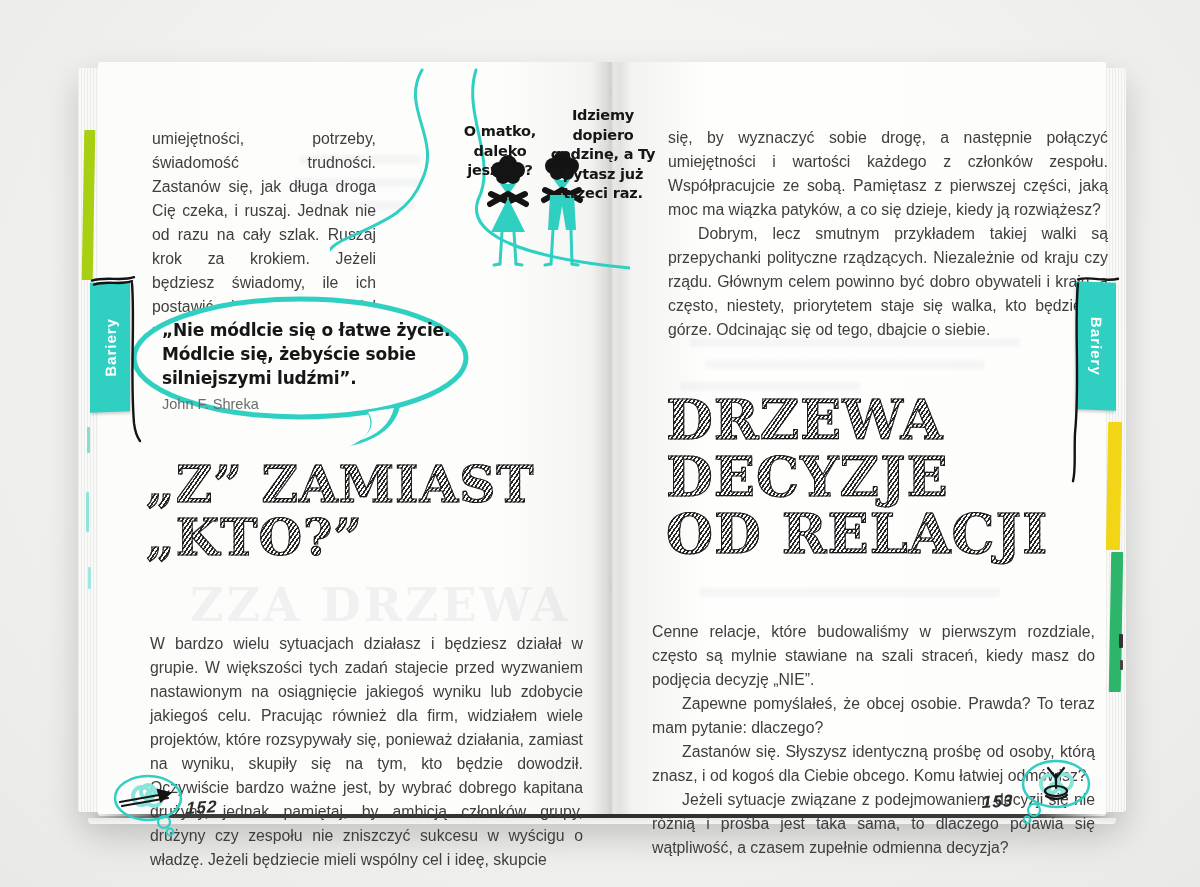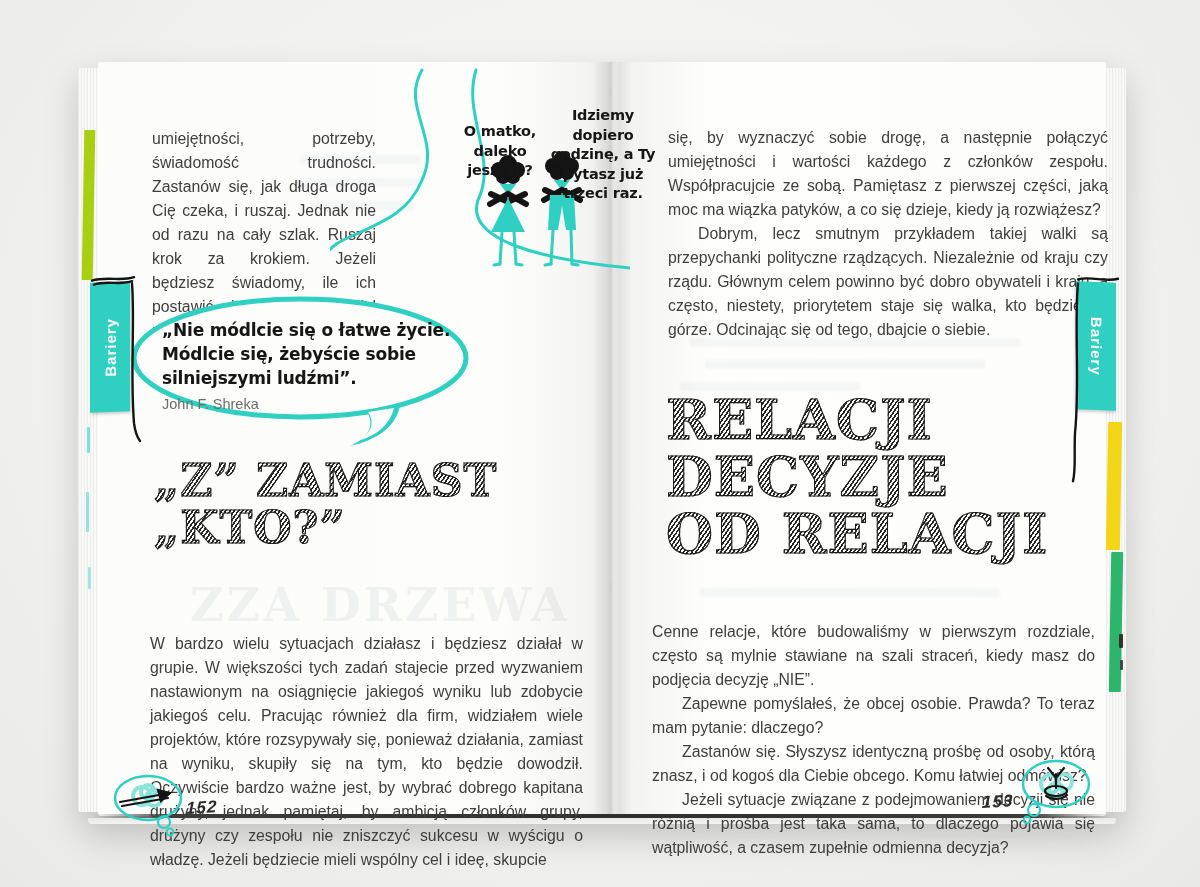--- a/index.html
+++ b/index.html
@@ -154,21 +154,21 @@
     <path d="M 240,118 C 248,130 242,140 230,147 C 250,141 262,130 266,114 Z" fill="#fdfdfc"></path>
   </svg>
   <div class="abs" style="left:162px;top:318px;width:300px;">
     <div class="comic" style="font-size:17px;line-height:1.42;">
       <div>„Nie módlcie się o łatwe życie.</div>
       <div>Módlcie się, żebyście sobie silniejszymi ludźmi”.</div>
     </div>
     <div style="margin-top:6px;font-size:14.5px;color:#6b6b6b;">John F. Shreka</div>
   </div>
 
-  <h1 class="display-heading abs" style="left:154px;top:458px;font-size:44px;">
+  <h1 class="display-heading abs" style="left:146px;top:458px;font-size:50px;">
     <span>„Z” ZAMIAST</span><br>
     <span>„KTO?”</span>
   </h1>
 
   <div class="body-text abs" style="left:150px;top:632px;width:433px;">
     <p>W bardzo wielu sytuacjach działasz i będziesz działał w grupie. W większości tych zadań stajecie przed wyzwaniem nastawionym na osiągnięcie jakiegoś wyniku lub zdobycie jakiegoś celu. Pracując również dla firm, widziałem wiele projektów, które rozsypywały się, ponieważ działania, zamiast na wyniku, skupiły się na tym, kto będzie dowodził. Oczywiście bardzo ważne jest, by wybrać dobrego kapitana drużyny, jednak pamiętaj, by ambicją członków grupy, drużyny czy zespołu nie zniszczyć sukcesu w wyścigu o władzę. Jeżeli będziecie mieli wspólny cel i ideę, skupcie</p>
   </div>
 
   <svg class="abs" style="left:112px;top:772px;" width="78" height="66" viewBox="0 0 78 66">
     <ellipse cx="36" cy="26" rx="33" ry="22" fill="none" stroke="#2fcfc1" stroke-width="2.5"></ellipse>
@@ -202,21 +202,21 @@
   <div class="ghost-bar" style="left:705px;top:360px;width:280px;height:9px;"></div>
   <div class="ghost-bar" style="left:680px;top:382px;width:180px;height:9px;"></div>
   <div class="ghost-bar" style="left:700px;top:588px;width:300px;height:9px;"></div>
 
   <div class="body-text abs" style="left:668px;top:126px;width:440px;">
     <p>się, by wyznaczyć sobie drogę, a następnie połączyć umiejętności i wartości każdego z członków zespołu. Współpracujcie ze sobą. Pamiętasz z pierwszej części, jaką moc ma wiązka patyków, a co się dzieje, kiedy ją rozwiążesz?</p>
     <p class="ind">Dobrym, lecz smutnym przykładem takiej walki są przepychanki polityczne rządzących. Niezależnie od kraju czy rządu. Głównym celem powinno być dobro obywateli i kraju, a często, niestety, priorytetem staje się walka, kto będzie na górze. Odcinając się od tego, dbajcie o siebie.</p>
   </div>
 
   <h1 class="display-heading abs" style="left:666px;top:392px;font-size:54px;">
-    <span>RELACJI</span><br>
+    <span>DRZEWA</span><br>
     <span>DECYZJE</span><br>
     <span>OD RELACJI</span>
   </h1>
 
   <div class="body-text abs" style="left:652px;top:620px;width:443px;">
     <p>Cenne relacje, które budowaliśmy w pierwszym rozdziale, często są mylnie stawiane na szali straceń, kiedy masz do podjęcia decyzję „NIE”.</p>
     <p class="ind">Zapewne pomyślałeś, że obcej osobie. Prawda? To teraz mam pytanie: dlaczego?</p>
     <p class="ind">Zastanów się. Słyszysz identyczną prośbę od osoby, którą znasz, i od kogoś dla Ciebie obcego. Komu łatwiej odmówisz?</p>
     <p class="ind">Jeżeli sytuacje związane z podejmowaniem decyzji się nie różnią i prośba jest taka sama, to dlaczego pojawia się wątpliwość, a czasem zupełnie odmienna decyzja?</p>
   </div>

